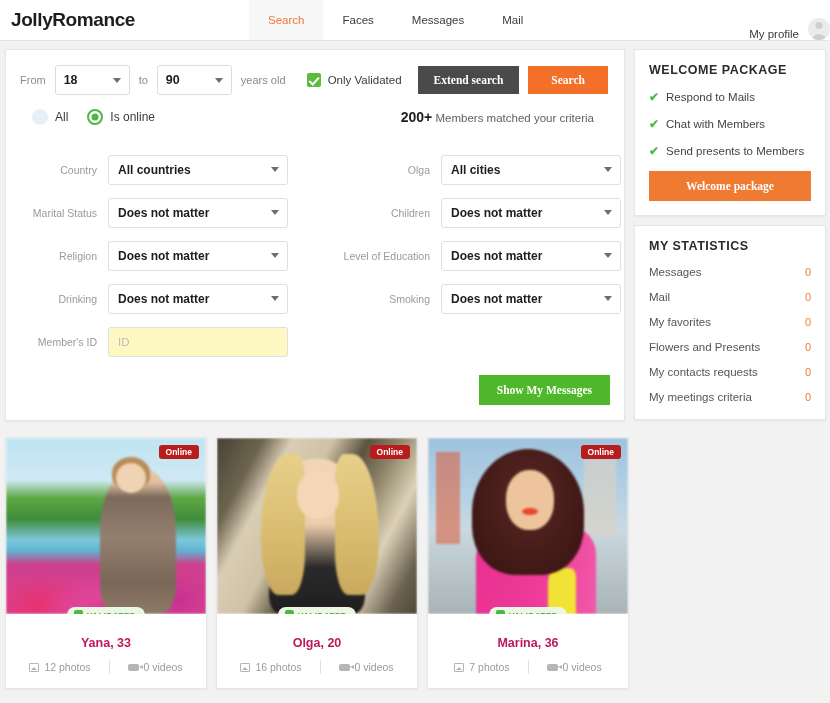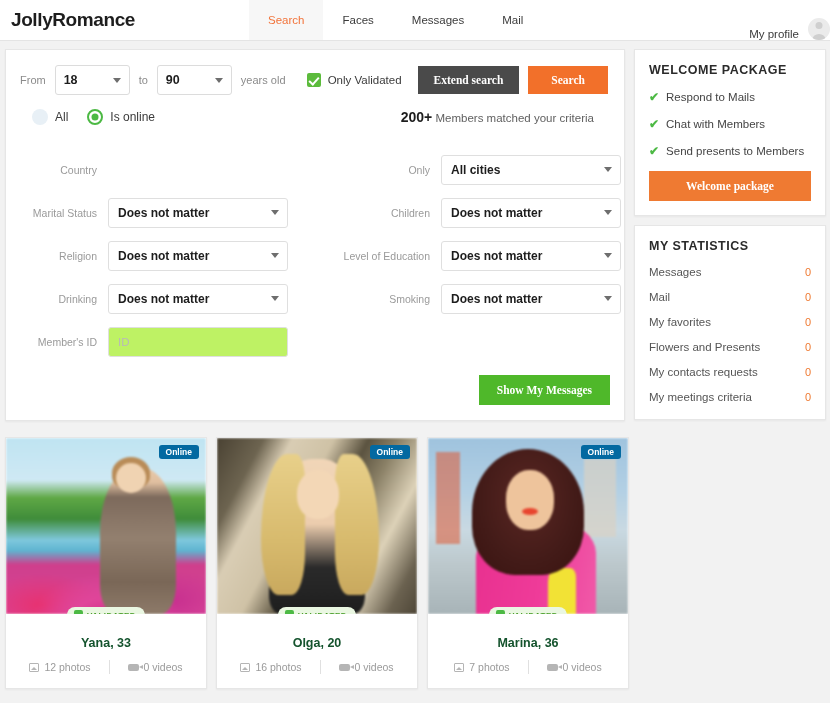--- a/index.html
+++ b/index.html
@@ -263,21 +263,21 @@
     position: relative;
     cursor: pointer;
     white-space: nowrap;
     overflow: hidden;
   }
   .f-input {
     width: 180px;
     height: 30px;
     border: 1px solid #dfdfdf;
     border-radius: 3px;
-    background: #bef264;
+    background: #fef9c3;
     padding: 0 9px;
     font-size: 11.5px;
     font-family: inherit;
     color: #1d1d1d;
     outline: none;
   }
   .f-input::placeholder { color: #b9b9b9; }
 
   .matches-bar {
     display: flex;
@@ -346,21 +346,21 @@
     position: relative;
   }
   .photo {
     height: 176px;
     position: relative;
     overflow: hidden;
   }
   .badge-online {
     position: absolute;
     top: 7px; right: 7px;
-    background: #0369a1;
+    background: #b91c1c;
     color: #fff;
     font-size: 8.5px;
     font-weight: bold;
     padding: 2px 7px;
     border-radius: 3px;
     z-index: 4;
   }
   .badge-validated {
     position: absolute;
     left: 50%;
@@ -392,21 +392,21 @@
     left: 2px; top: 2.5px;
     width: 2.5px; height: 4.5px;
     border: solid #fff;
     border-width: 0 1.5px 1.5px 0;
     transform: rotate(42deg);
   }
   .card-name {
     text-align: center;
     font-size: 12.5px;
     font-weight: bold;
-    color: #14532d;
+    color: #be185d;
     padding: 22px 0 0 0;
   }
   .card-meta {
     display: flex;
     align-items: center;
     justify-content: center;
     gap: 0;
     padding: 10px 0 14px 0;
     font-size: 10.5px;
     color: #9b9b9b;
@@ -610,20 +610,24 @@
             <span>Members matched your criteria</span>
           </div>
         </div>
       </div>
 
       <div class="filters">
 
         <div class="col-left">
           <div class="filter-row">
             <span class="f-label">Country</span>
+            <div class="f-select">
+              <span>All countries</span>
+              <span class="caret"></span>
+            </div>
           </div>
           <div class="filter-row">
             <span class="f-label">Marital Status</span>
             <div class="f-select">
               <span>Does not matter</span>
               <span class="caret"></span>
             </div>
           </div>
           <div class="filter-row">
             <span class="f-label">Religion</span>
@@ -640,21 +644,21 @@
             </div>
           </div>
           <div class="filter-row">
             <span class="f-label">Member's ID</span>
             <input class="f-input" type="text" placeholder="ID" style="">
           </div>
         </div>
 
         <div class="col-right">
           <div class="filter-row">
-            <span class="f-label">Only</span>
+            <span class="f-label">Olga</span>
             <div class="f-select">
               <span>All cities</span>
               <span class="caret"></span>
             </div>
           </div>
           <div class="filter-row">
             <span class="f-label">Children</span>
             <div class="f-select">
               <span>Does not matter</span>
               <span class="caret"></span>

